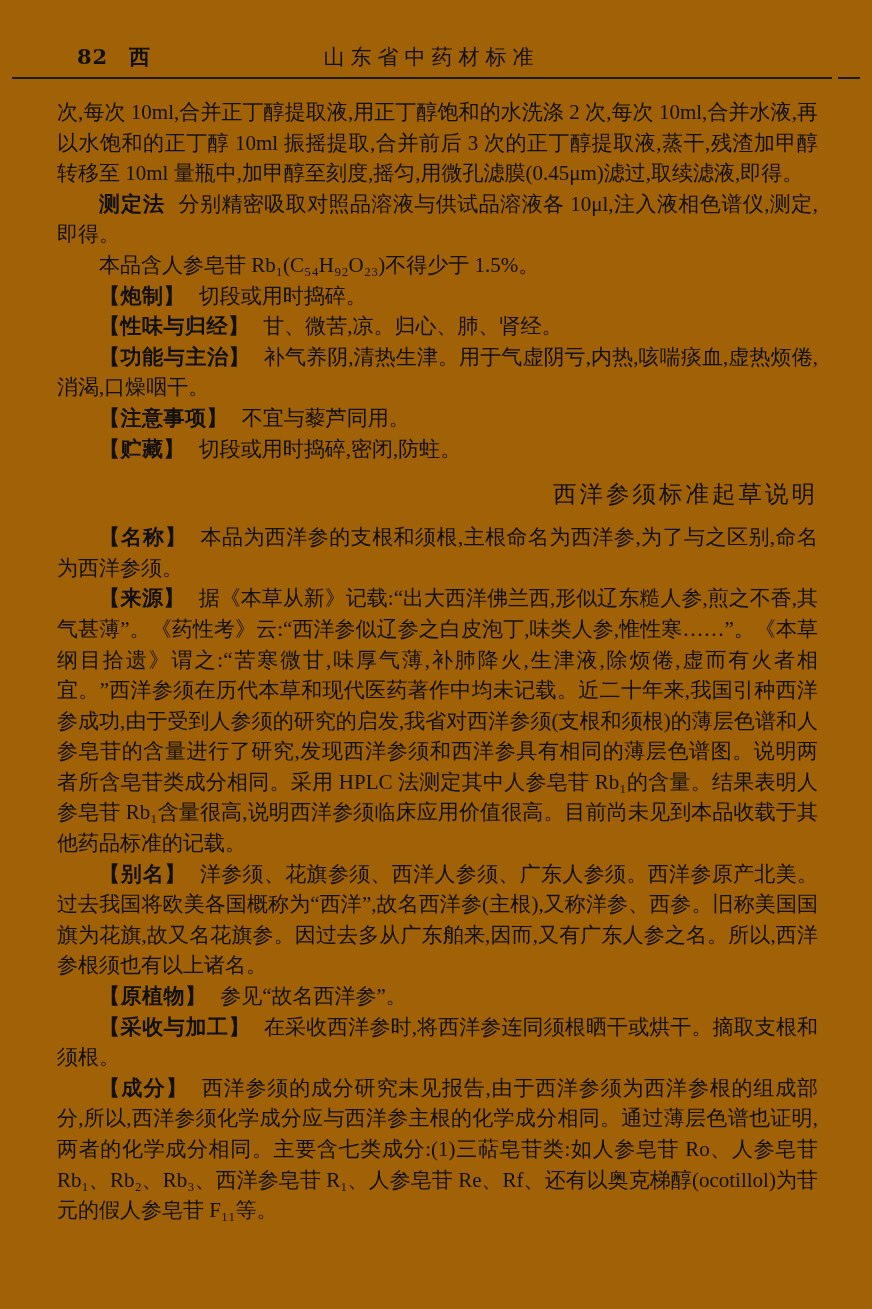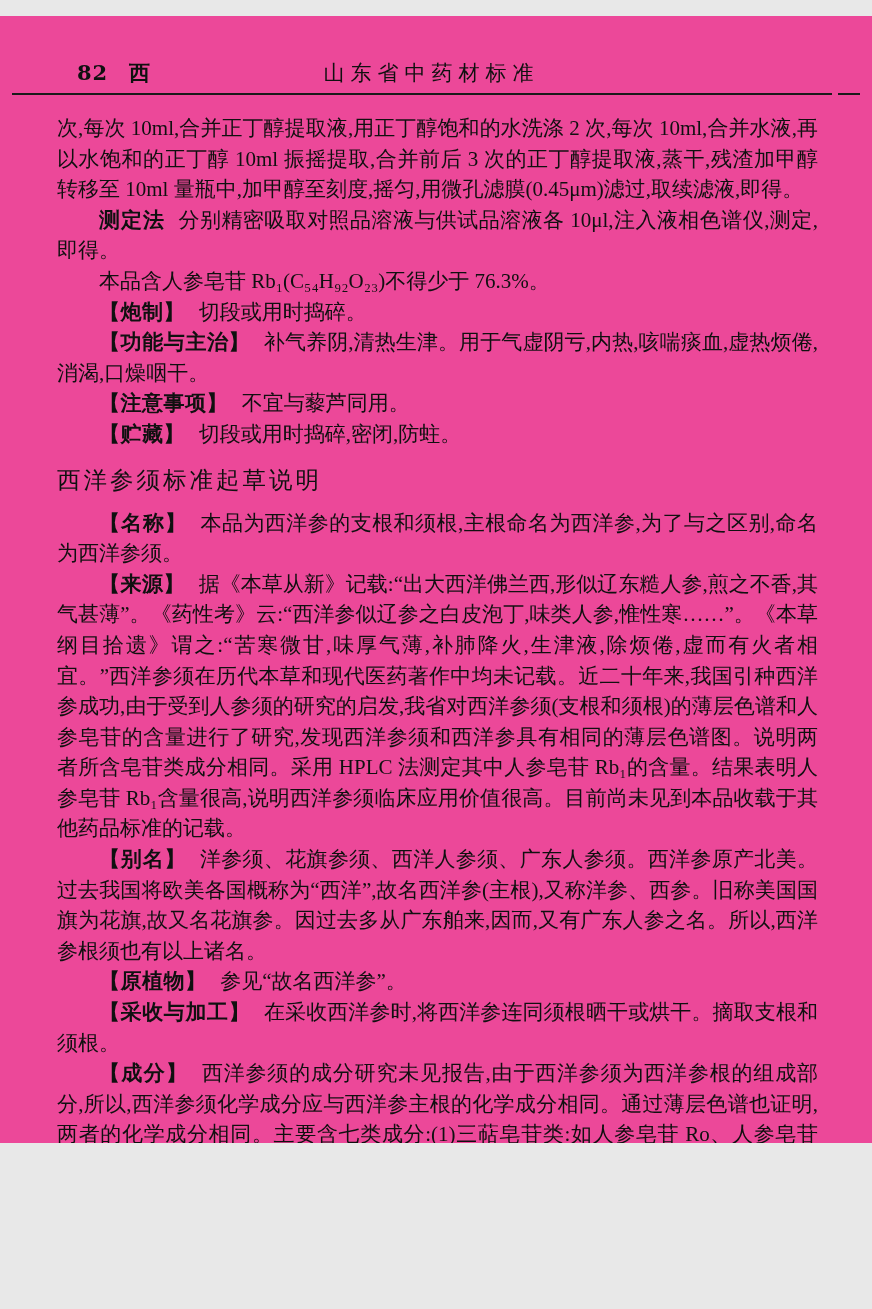--- a/index.html
+++ b/index.html
@@ -3,23 +3,23 @@
 <meta charset="utf-8">
 <style>
   html, body {
     margin: 0;
     padding: 0;
     background: #e8e8e8;
   }
   .page {
     position: relative;
     width: 872px;
-    height: 1127px;
-    margin: 16px auto;
-    background: #ec4899;
+    height: 1309px;
+    margin: 0 auto;
+    background: #a16207;
     color: #101010;
     font-family: "Liberation Serif", "DejaVu Serif", serif;
     overflow: hidden;
   }
   
   .running-head {
     position: absolute;
     top: 42px;
     left: 57px;
     right: 54px;
@@ -83,21 +83,21 @@
     text-indent: 0;
   }
   .plabel {
     font-weight: bold;
     font-family: "Liberation Sans", "DejaVu Sans", sans-serif;
     margin-right: 0.65em;
     letter-spacing: 0.5px;
   }
   .subheading {
     display: block;
-    text-align: left;
+    text-align: right;
     text-indent: 0;
     font-size: 23.5px;
     font-weight: 500;
     letter-spacing: 3px;
     margin: 13px 0 11px 0;
     line-height: 34px;
   }
 </style>
 </head>
 <body>
@@ -109,22 +109,23 @@
     <span class="section-char">西</span>
     <span class="running-title">山东省中药材标准</span>
   </div>
   <div class="header-rule"></div>
   <div class="header-rule-dash"></div>
 
   <div class="content">
     <div id="standard-body">
         <p class="no-indent"><span>次,每次 10ml,合并正丁醇提取液,用正丁醇饱和的水洗涤 2 次,每次 10ml,合并水液,再以水饱和的正丁醇 10ml 振摇提取,合并前后 3 次的正丁醇提取液,蒸干,残渣加甲醇转移至 10ml 量瓶中,加甲醇至刻度,摇匀,用微孔滤膜(0.45μm)滤过,取续滤液,即得。</span></p>
         <p><span class="plabel">测定法</span><span>分别精密吸取对照品溶液与供试品溶液各 10μl,注入液相色谱仪,测定,即得。</span></p>
-        <p><span>本品含人参皂苷 Rb₁(C₅₄H₉₂O₂₃)不得少于 76.3%。</span></p>
+        <p><span>本品含人参皂苷 Rb₁(C₅₄H₉₂O₂₃)不得少于 1.5%。</span></p>
         <p><span class="plabel">【炮制】</span><span>切段或用时捣碎。</span></p>
+        <p><span class="plabel">【性味与归经】</span><span>甘、微苦,凉。归心、肺、肾经。</span></p>
         <p><span class="plabel">【功能与主治】</span><span>补气养阴,清热生津。用于气虚阴亏,内热,咳喘痰血,虚热烦倦,消渴,口燥咽干。</span></p>
         <p><span class="plabel">【注意事项】</span><span>不宜与藜芦同用。</span></p>
         <p><span class="plabel">【贮藏】</span><span>切段或用时捣碎,密闭,防蛀。</span></p>
       </div>
     <div class="subheading">西洋参须标准起草说明</div>
     <div id="draft-body">
         <p><span class="plabel">【名称】</span><span>本品为西洋参的支根和须根,主根命名为西洋参,为了与之区别,命名为西洋参须。</span></p>
         <p><span class="plabel">【来源】</span><span>据《本草从新》记载:“出大西洋佛兰西,形似辽东糙人参,煎之不香,其气甚薄”。《药性考》云:“西洋参似辽参之白皮泡丁,味类人参,惟性寒……”。《本草纲目拾遗》谓之:“苦寒微甘,味厚气薄,补肺降火,生津液,除烦倦,虚而有火者相宜。”西洋参须在历代本草和现代医药著作中均未记载。近二十年来,我国引种西洋参成功,由于受到人参须的研究的启发,我省对西洋参须(支根和须根)的薄层色谱和人参皂苷的含量进行了研究,发现西洋参须和西洋参具有相同的薄层色谱图。说明两者所含皂苷类成分相同。采用 HPLC 法测定其中人参皂苷 Rb₁的含量。结果表明人参皂苷 Rb₁含量很高,说明西洋参须临床应用价值很高。目前尚未见到本品收载于其他药品标准的记载。</span></p>
         <p><span class="plabel">【别名】</span><span>洋参须、花旗参须、西洋人参须、广东人参须。西洋参原产北美。过去我国将欧美各国概称为“西洋”,故名西洋参(主根),又称洋参、西参。旧称美国国旗为花旗,故又名花旗参。因过去多从广东舶来,因而,又有广东人参之名。所以,西洋参根须也有以上诸名。</span></p>
         <p><span class="plabel">【原植物】</span><span>参见“故名西洋参”。</span></p>

